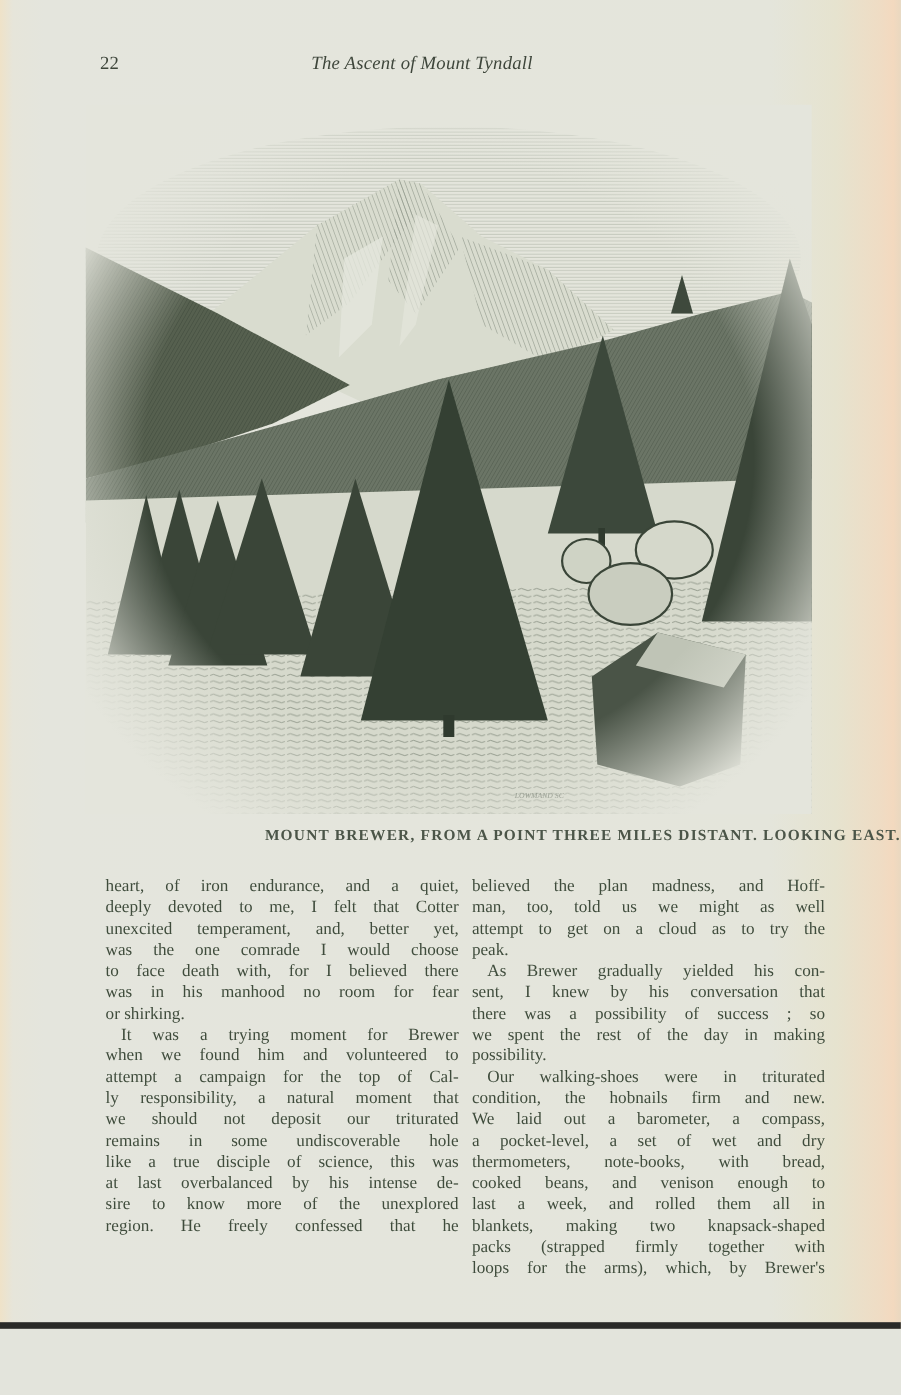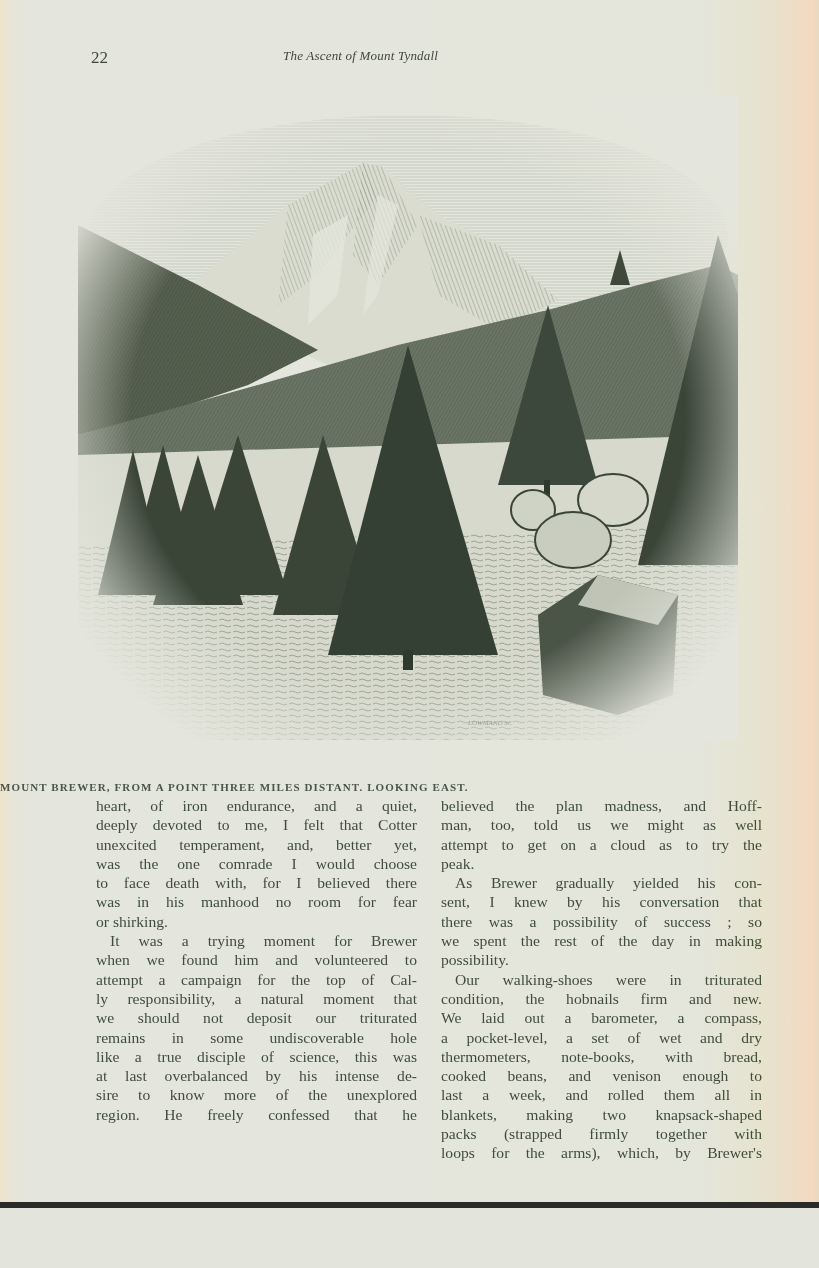--- a/index.html
+++ b/index.html
@@ -20,35 +20,34 @@
   }
   .running-head {
     position: absolute; top: 48px; left: 0; width: 819px; height: 24px;
   }
   .page-number {
     position: absolute; left: 91px; top: 0;
     font-size: 17px; color: #3e463b;
   }
   .running-title {
     position: absolute; left: 283px; top: 0;
-    font-size: 13px; font-style: italic; color: #3e463b; letter-spacing: 0.2px;
+    font-size: 17px; font-style: italic; color: #3e463b; letter-spacing: 0.2px;
   }
   .illustration {
     position: absolute; left: 78px; top: 95px; width: 660px; height: 645px;
   }
   .illustration svg { width: 100%; height: 100%; display: block; }
   .caption {
-    position: absolute; top: 753px; left: 0; width: 819px; text-align: left;
-    font-size: 11px; letter-spacing: 1.1px; color: #4b5548; font-weight: bold;
+    position: absolute; top: 753px; left: 0; width: 819px; text-align: right;
+    font-size: 14px; letter-spacing: 1.1px; color: #4b5548; font-weight: bold;
     font-family: "Liberation Serif", serif;
-    margin-top: 28px;
   }
   .columns {
     position: absolute; top: 796px; left: 96px; width: 680px;
-    display: flex; gap: 24px;
+    display: flex; gap: 12px;
   }
   .col {
     width: 321px;
     font-size: 15.6px; line-height: 19.3px; color: #3f4c3c;
   }
   .line {
     display: block; white-space: nowrap; text-align: justify; text-align-last: justify;
     height: 19.3px;
   }
   .line.last { text-align-last: left; }

